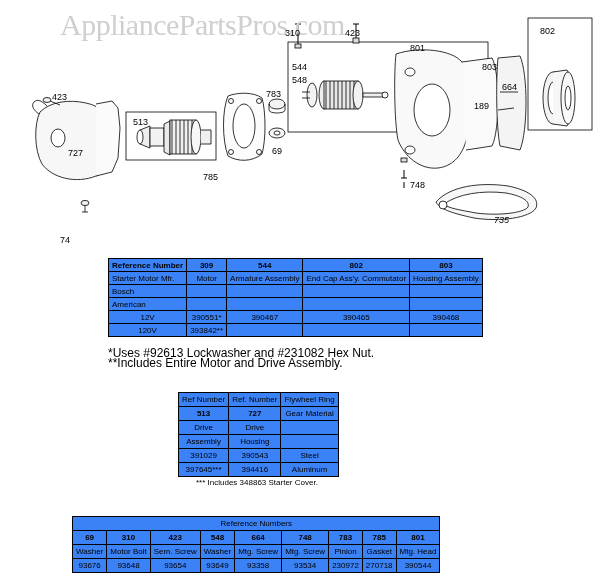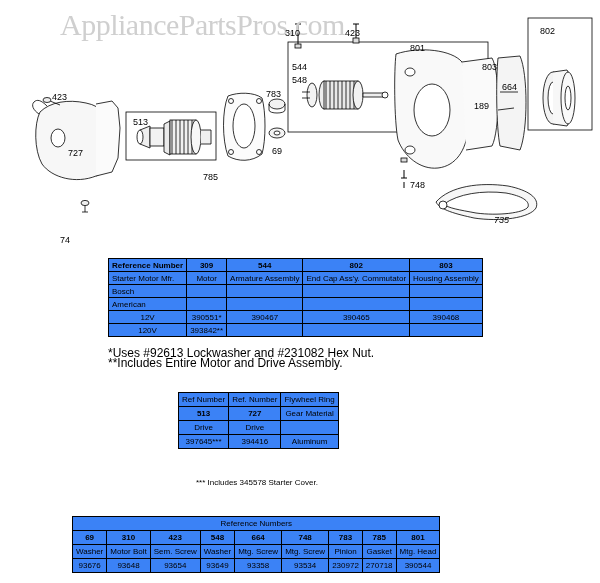--- a/index.html
+++ b/index.html
@@ -232,28 +232,38 @@
     <td class="b">513</td>
     <td class="b">727</td>
     <td>Gear Material</td>
   </tr>
   <tr>
     <td>Drive</td>
     <td>Drive</td>
     <td></td>
   </tr>
   <tr>
+    <td>Assembly</td>
+    <td>Housing</td>
+    <td></td>
+  </tr>
+  <tr>
+    <td>391029</td>
+    <td>390543</td>
+    <td>Steel</td>
+  </tr>
+  <tr>
     <td>397645***</td>
     <td>394416</td>
     <td>Aluminum</td>
   </tr>
 </tbody>
   </table>
 
-<div class="note2">***  Includes 345578 Starter Cover.</div>
+<div class="note2">***  Includes 348863 Starter Cover.</div>
 
 <table class="t3">
   <tbody>
       <tr>
     <td colspan="9">Reference Numbers</td>
   </tr>
   <tr>
     <td class="bold">69</td>
     <td class="bold">310</td>
     <td class="bold">423</td>

